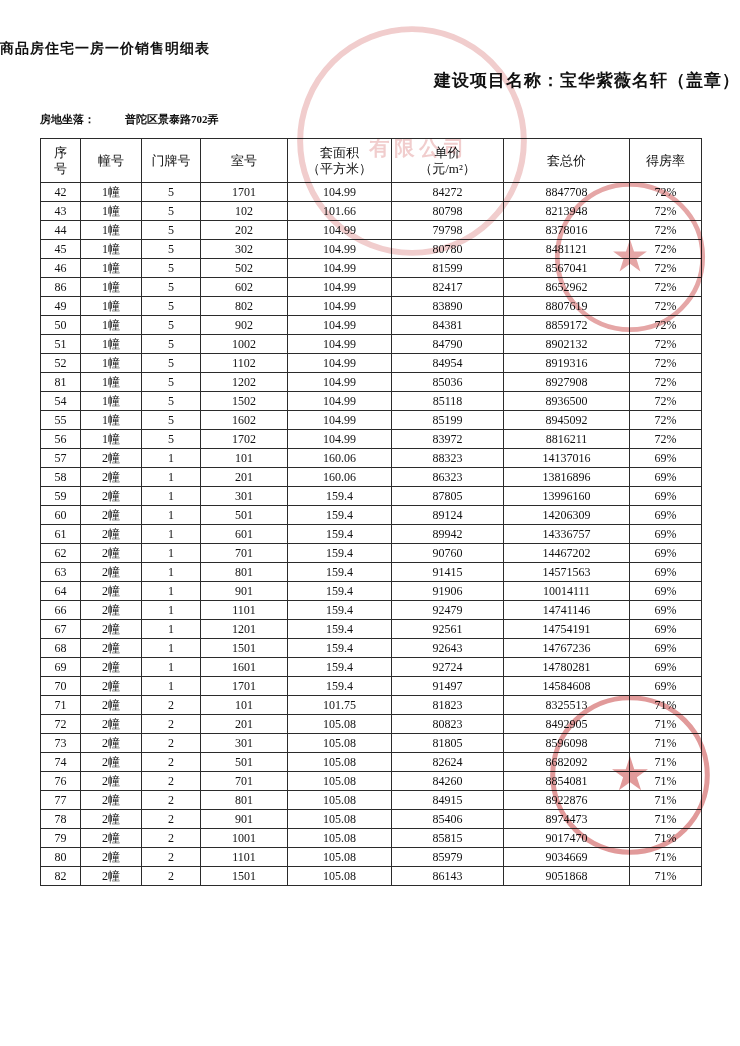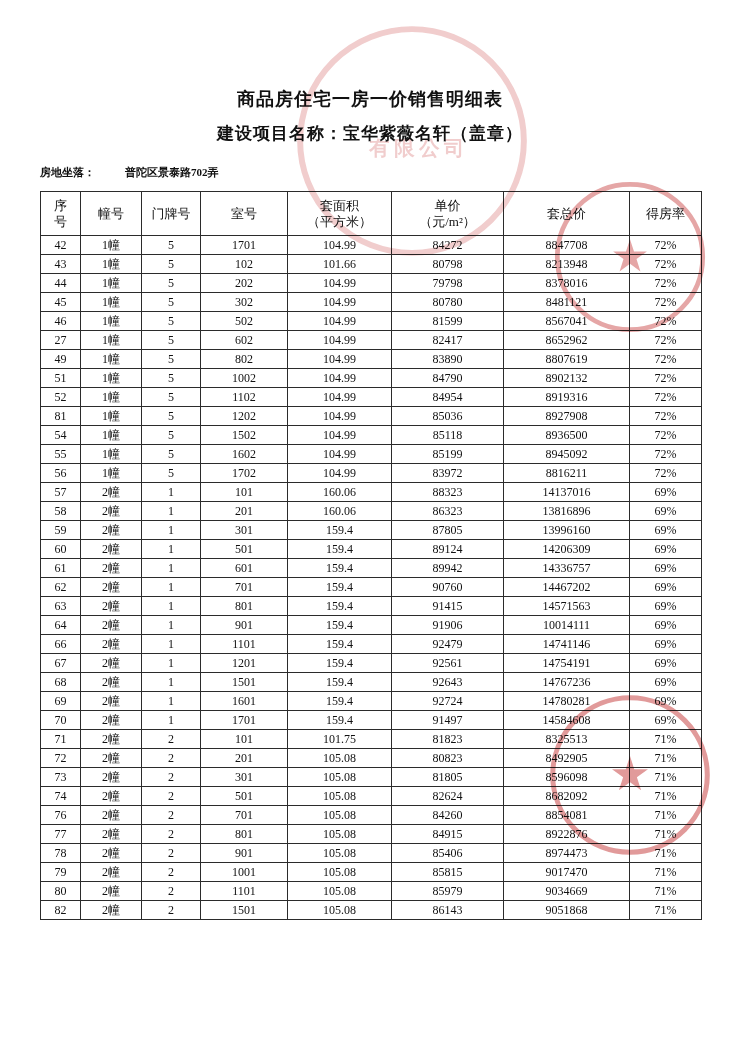--- a/index.html
+++ b/index.html
@@ -5,25 +5,25 @@
   * { margin:0; padding:0; box-sizing:border-box; }
   html,body { background:#ffffff; }
   body {
     width:740px; height:1046px;
     font-family:"Liberation Serif","DejaVu Serif",serif;
     color:#111111;
   }
   .page { position:relative; width:740px; height:1046px; background:#ffffff; overflow:hidden; }
 
   .title {
-    text-align:center; padding-top:87px;
-    font-size:18px; font-weight:bold; letter-spacing:1px;
+    padding-top:40px;
+    font-size:14px; font-weight:bold; letter-spacing:1px;
   }
   .subtitle {
-    text-align:center; margin-top:11px;
+    text-align:right; margin-top:11px;
     font-size:17px; font-weight:bold; letter-spacing:1px;
   }
   .location {
     margin:20px 0 0 40px;
     font-size:11px; font-weight:bold;
   }
   .location .value { margin-left:30px; }
 
   table.price-table {
     border-collapse:collapse; table-layout:fixed;
@@ -136,37 +136,47 @@
           <td>46</td>
           <td>1幢</td>
           <td>5</td>
           <td>502</td>
           <td>104.99</td>
           <td>81599</td>
           <td>8567041</td>
           <td>72%</td>
         </tr>
         <tr>
-          <td>27</td>
+          <td>86</td>
           <td>1幢</td>
           <td>5</td>
           <td>602</td>
           <td>104.99</td>
           <td>82417</td>
           <td>8652962</td>
           <td>72%</td>
         </tr>
         <tr>
           <td>49</td>
           <td>1幢</td>
           <td>5</td>
           <td>802</td>
           <td>104.99</td>
           <td>83890</td>
           <td>8807619</td>
+          <td>72%</td>
+        </tr>
+        <tr>
+          <td>50</td>
+          <td>1幢</td>
+          <td>5</td>
+          <td>902</td>
+          <td>104.99</td>
+          <td>84381</td>
+          <td>8859172</td>
           <td>72%</td>
         </tr>
         <tr>
           <td>51</td>
           <td>1幢</td>
           <td>5</td>
           <td>1002</td>
           <td>104.99</td>
           <td>84790</td>
           <td>8902132</td>

